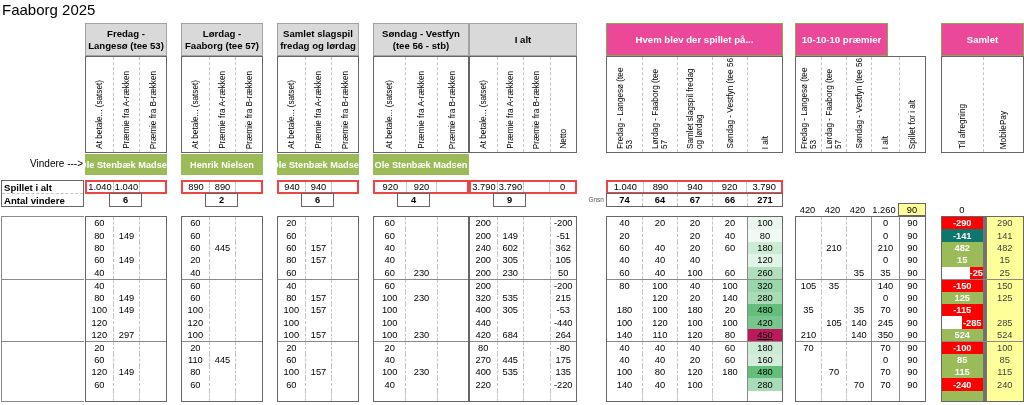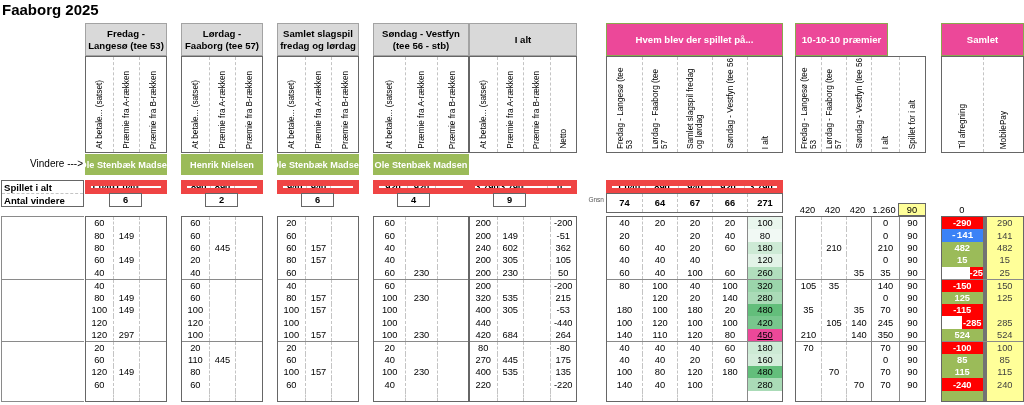--- a/index.html
+++ b/index.html
@@ -1,42 +1,42 @@
 <!DOCTYPE html>
 <html><head>
 <meta charset="utf-8">
 <style>
   html,body{margin:0;padding:0;background:#fff}
   *{box-sizing:border-box}
   #sheet{position:relative;width:1024px;height:405px;background:#fff;
          font-family:"Liberation Sans",sans-serif;color:#000;overflow:hidden}
   .abs{position:absolute}
-  #title{left:2px;top:1px;font-size:15px;font-weight:bold}
+  #title{left:2px;top:1px;font-size:15px;font-weight:normal}
   .sec{position:absolute;top:0;height:405px}
   
   .ghdr{position:absolute;top:23px;height:33px;left:0;right:0;background:#D9D9D9;
         border:1px solid #a3a3a3;display:flex;align-items:center;justify-content:center;
         text-align:center;font-size:9.6px;font-weight:bold;line-height:1.25;padding:0 2px}
   .ghdr.green{background:#ec4899;border-color:#8aa84e;color:#fff}
   
   .rotrow{position:absolute;top:56px;height:97px;left:0;right:0;display:grid;
           border:1px solid #666;background:#fff}
   .rc{position:relative;border-left:1px dashed #c4c4c4;overflow:hidden;display:flex;
       align-items:flex-end;justify-content:center;padding-bottom:3px}
   .rc:first-child{border-left:none}
   .rc span{writing-mode:vertical-rl;transform:rotate(180deg);font-size:8.2px;
            line-height:9px;max-height:91px;white-space:normal}
   
   .winrow{position:absolute;top:154px;height:21px;left:0;right:0;background:#9BBB59;
           color:#fff;font-size:9.2px;font-weight:600;display:flex;align-items:center;
           justify-content:center;overflow:hidden;white-space:nowrap}
   
   .sprow{position:absolute;top:180px;height:14px;left:0;right:0;display:grid;
-         border:6px solid #ef4444;font-weight:bold}
-  .gnrow{position:absolute;top:193px;height:20px;left:0;right:0;display:grid;
+         border:2px solid #ef4444;font-weight:normal}
+  .gnrow{position:absolute;top:193px;height:14px;left:0;right:0;display:grid;
          border:1px solid #666;font-weight:bold}
   .anbox{position:absolute;top:193px;height:14px;border:1px solid #666;display:flex;
          align-items:center;justify-content:center;font-size:9.3px;font-weight:bold}
   .totrow{position:absolute;top:203px;height:13px;left:0;right:0;display:grid}
   
   .g3{grid-template-columns:repeat(3,1fr)}
   .g4{grid-template-columns:repeat(4,1fr)}
   .g5{grid-template-columns:repeat(5,1fr)}
   .gp{grid-template-columns:25px 25px 25px 28px 1fr}
   .g2{grid-template-columns:1fr 1fr}
@@ -624,21 +624,21 @@
           <div class="c">100</div>
           <div class="c">120</div>
           <div class="c">100</div>
           <div class="c">100</div>
           <div class="c sl" style="background-color: rgb(120, 198, 141);">420</div>
         </div><div class="trow g5">
           <div class="c">140</div>
           <div class="c">110</div>
           <div class="c">120</div>
           <div class="c">80</div>
-          <div class="c sl" style="background-color: #ec4899; text-decoration: underline;">450</div>
+          <div class="c sl" style="background-color: #be185d; text-decoration: underline;">450</div>
         </div><div class="trow g5">
           <div class="c">40</div>
           <div class="c">40</div>
           <div class="c">40</div>
           <div class="c">60</div>
           <div class="c sl" style="background-color: rgb(205, 234, 213);">180</div>
         </div><div class="trow g5">
           <div class="c">40</div>
           <div class="c">40</div>
           <div class="c">20</div>
@@ -801,21 +801,21 @@
     </div>
     <div class="totrow g2">
       <div class="num">0</div>
       <div class="num"></div>
     </div>
     <div class="tbl">
       <div class="rows"><div class="trow g2">
           <div class="c afr" style="background-color: rgb(255, 0, 0);">-290</div>
           <div class="c mp">290</div>
         </div><div class="trow g2">
-          <div class="c afr" style="background-color: #3b82f6; font-family: Liberation Mono, monospace;">-141</div>
+          <div class="c afr" style="background-color: #0f766e;">-141</div>
           <div class="c mp">141</div>
         </div><div class="trow g2">
           <div class="c afr" style="background-color: rgb(155, 187, 89);">482</div>
           <div class="c mp">482</div>
         </div><div class="trow g2">
           <div class="c afr" style="background-color: rgb(155, 187, 89);">15</div>
           <div class="c mp">15</div>
         </div><div class="trow g2">
           <div class="c afr" style="background-color: rgb(255, 0, 0); margin-left: 28px;">-25</div>
           <div class="c mp">25</div>

